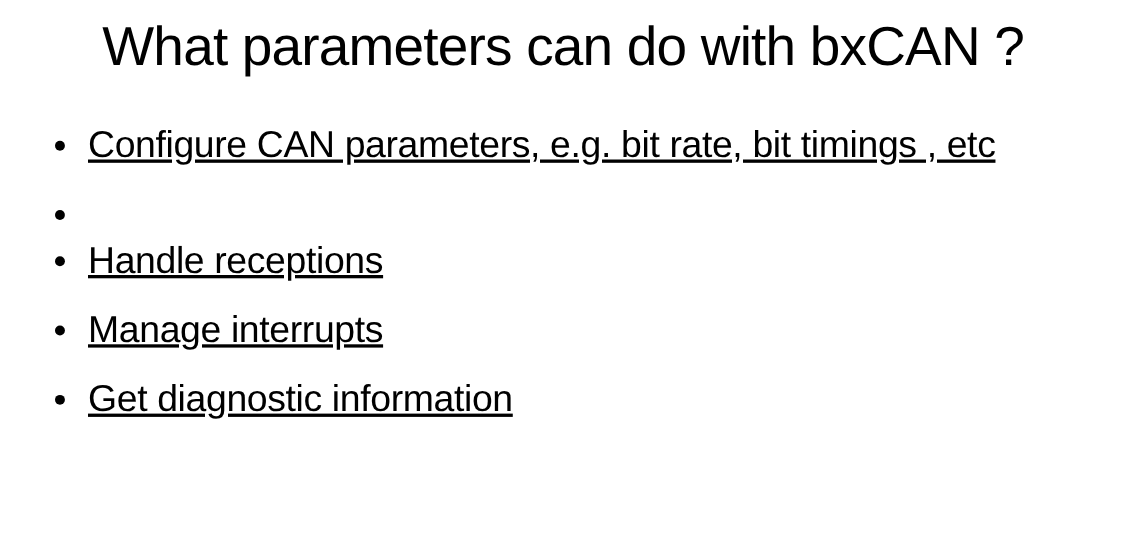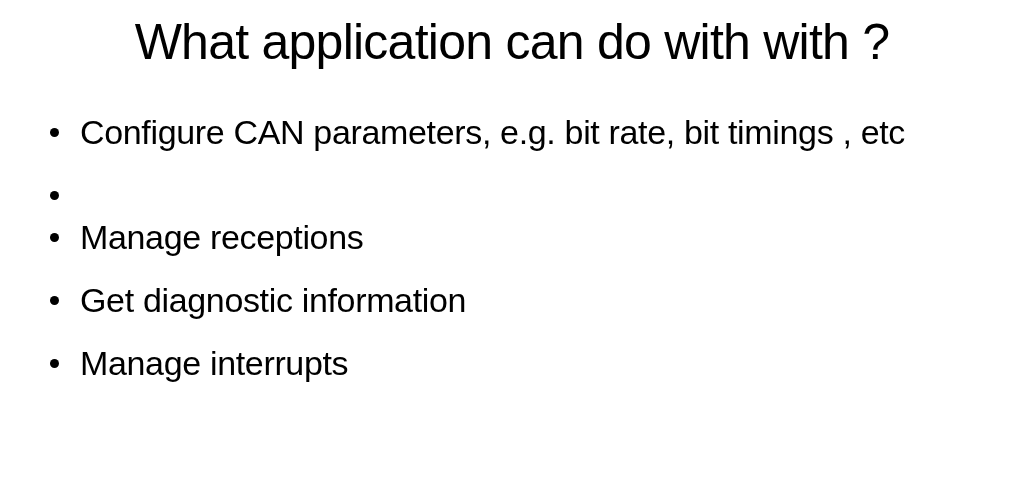--- a/index.html
+++ b/index.html
@@ -44,42 +44,43 @@
   .bullet-dot {
     flex: none;
     width: 9px;
     height: 9px;
     border-radius: 50%;
     background: #000000;
     margin: 22px 21px 0 50px;
   }
   .bullet-text {
     max-width: 835px;
+    text-decoration: underline;
   }
 </style>
 </head>
 <body>
 
 <div class="slide">
-  <h1 class="slide-title">What application can do with with ?</h1>
+  <h1 class="slide-title">What parameters can do with bxCAN ?</h1>
 
   <ul class="bullet-list">
     <li class="bullet-item">
       <span class="bullet-dot"></span>
       <span class="bullet-text">Configure CAN parameters, e.g. bit rate, bit timings , etc</span>
     </li>
     <li class="bullet-item">
       <span class="bullet-dot"></span>
     </li>
     <li class="bullet-item">
       <span class="bullet-dot"></span>
-      <span class="bullet-text">Manage receptions</span>
+      <span class="bullet-text">Handle receptions</span>
+    </li>
+    <li class="bullet-item">
+      <span class="bullet-dot"></span>
+      <span class="bullet-text">Manage interrupts</span>
     </li>
     <li class="bullet-item">
       <span class="bullet-dot"></span>
       <span class="bullet-text">Get diagnostic information</span>
     </li>
-    <li class="bullet-item">
-      <span class="bullet-dot"></span>
-      <span class="bullet-text">Manage interrupts</span>
-    </li>
   </ul>
 </div>
 
 </body></html>

